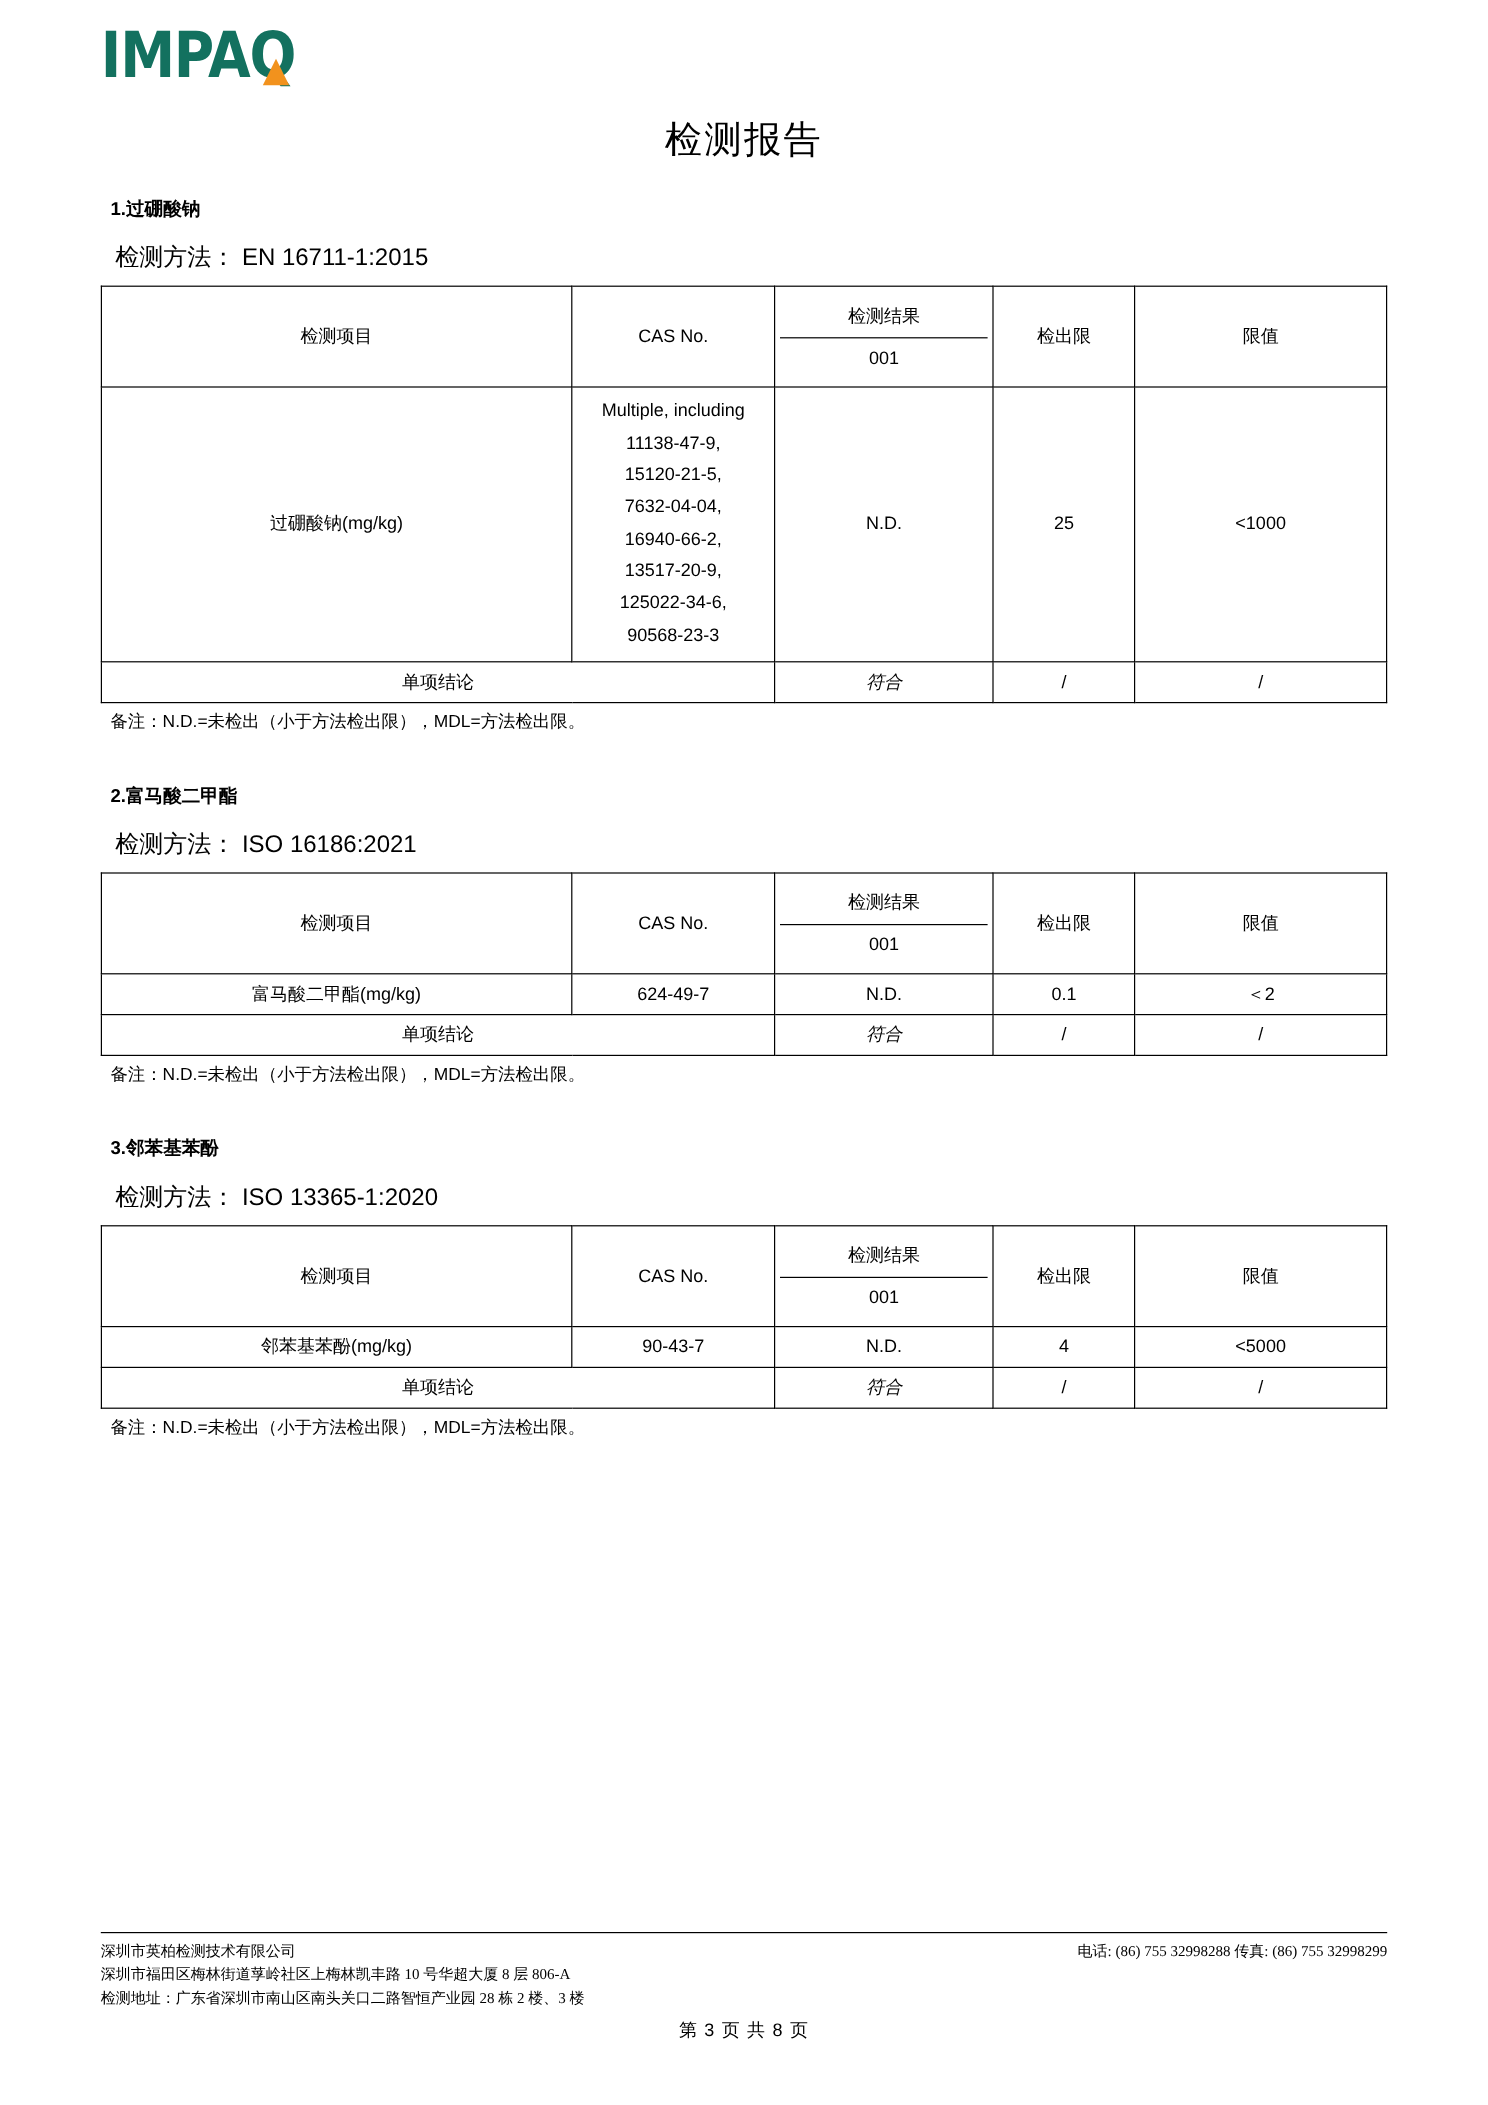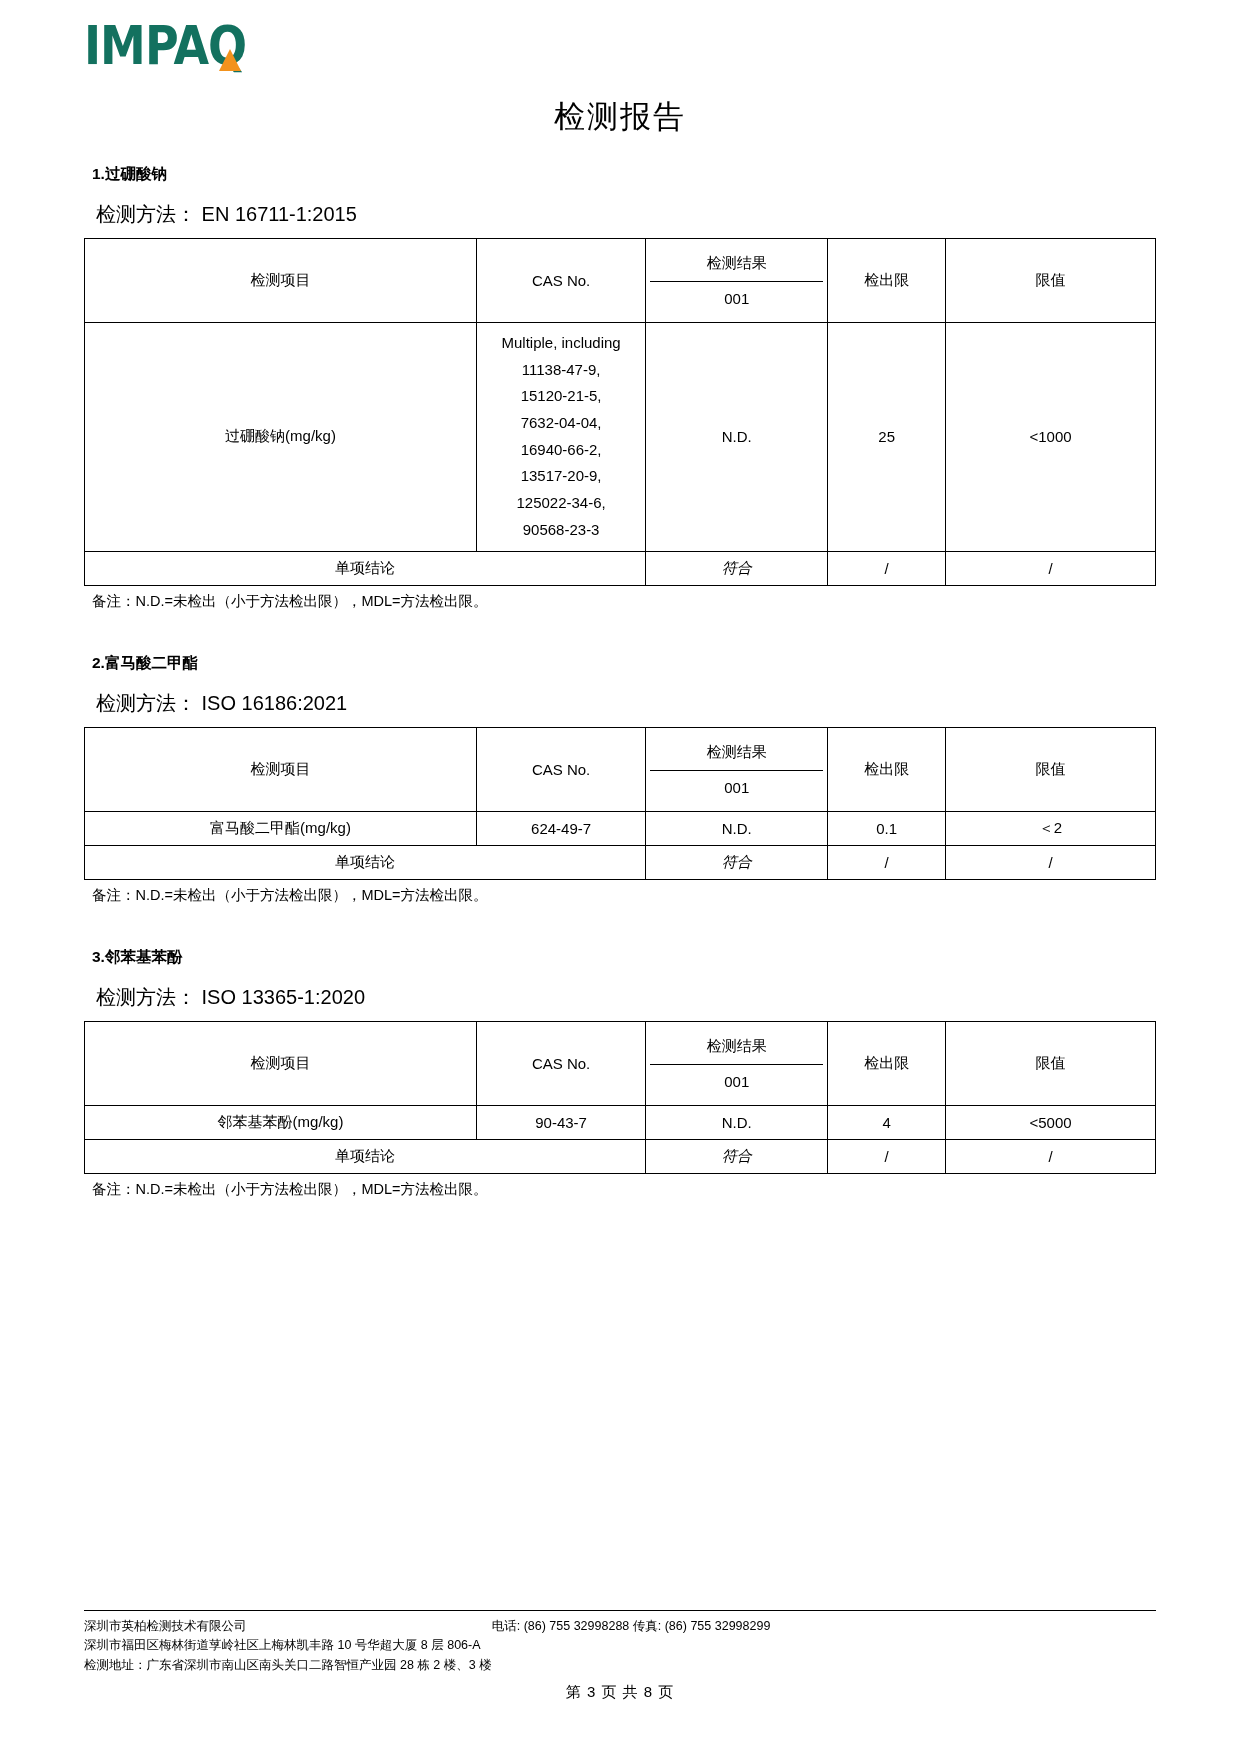--- a/index.html
+++ b/index.html
@@ -138,23 +138,24 @@
   .footer {
     position: absolute;
     left: 84px;
     right: 84px;
     bottom: 52px;
     border-top: 1.4px solid #000;
     padding-top: 6px;
   }
   .footer-top {
     display: flex;
-    justify-content: flex-start;
+    justify-content: space-between;
     font-size: 12.5px;
     line-height: 1.55;
+    font-family: Liberation Serif, serif;
   }
   .footer-left div { white-space: nowrap; }
   .footer-right { text-align: right; white-space: nowrap; }
   .footer-page {
     text-align: center;
     font-size: 15px;
     margin-top: 8px;
     letter-spacing: 1px;
   }
 </style>

